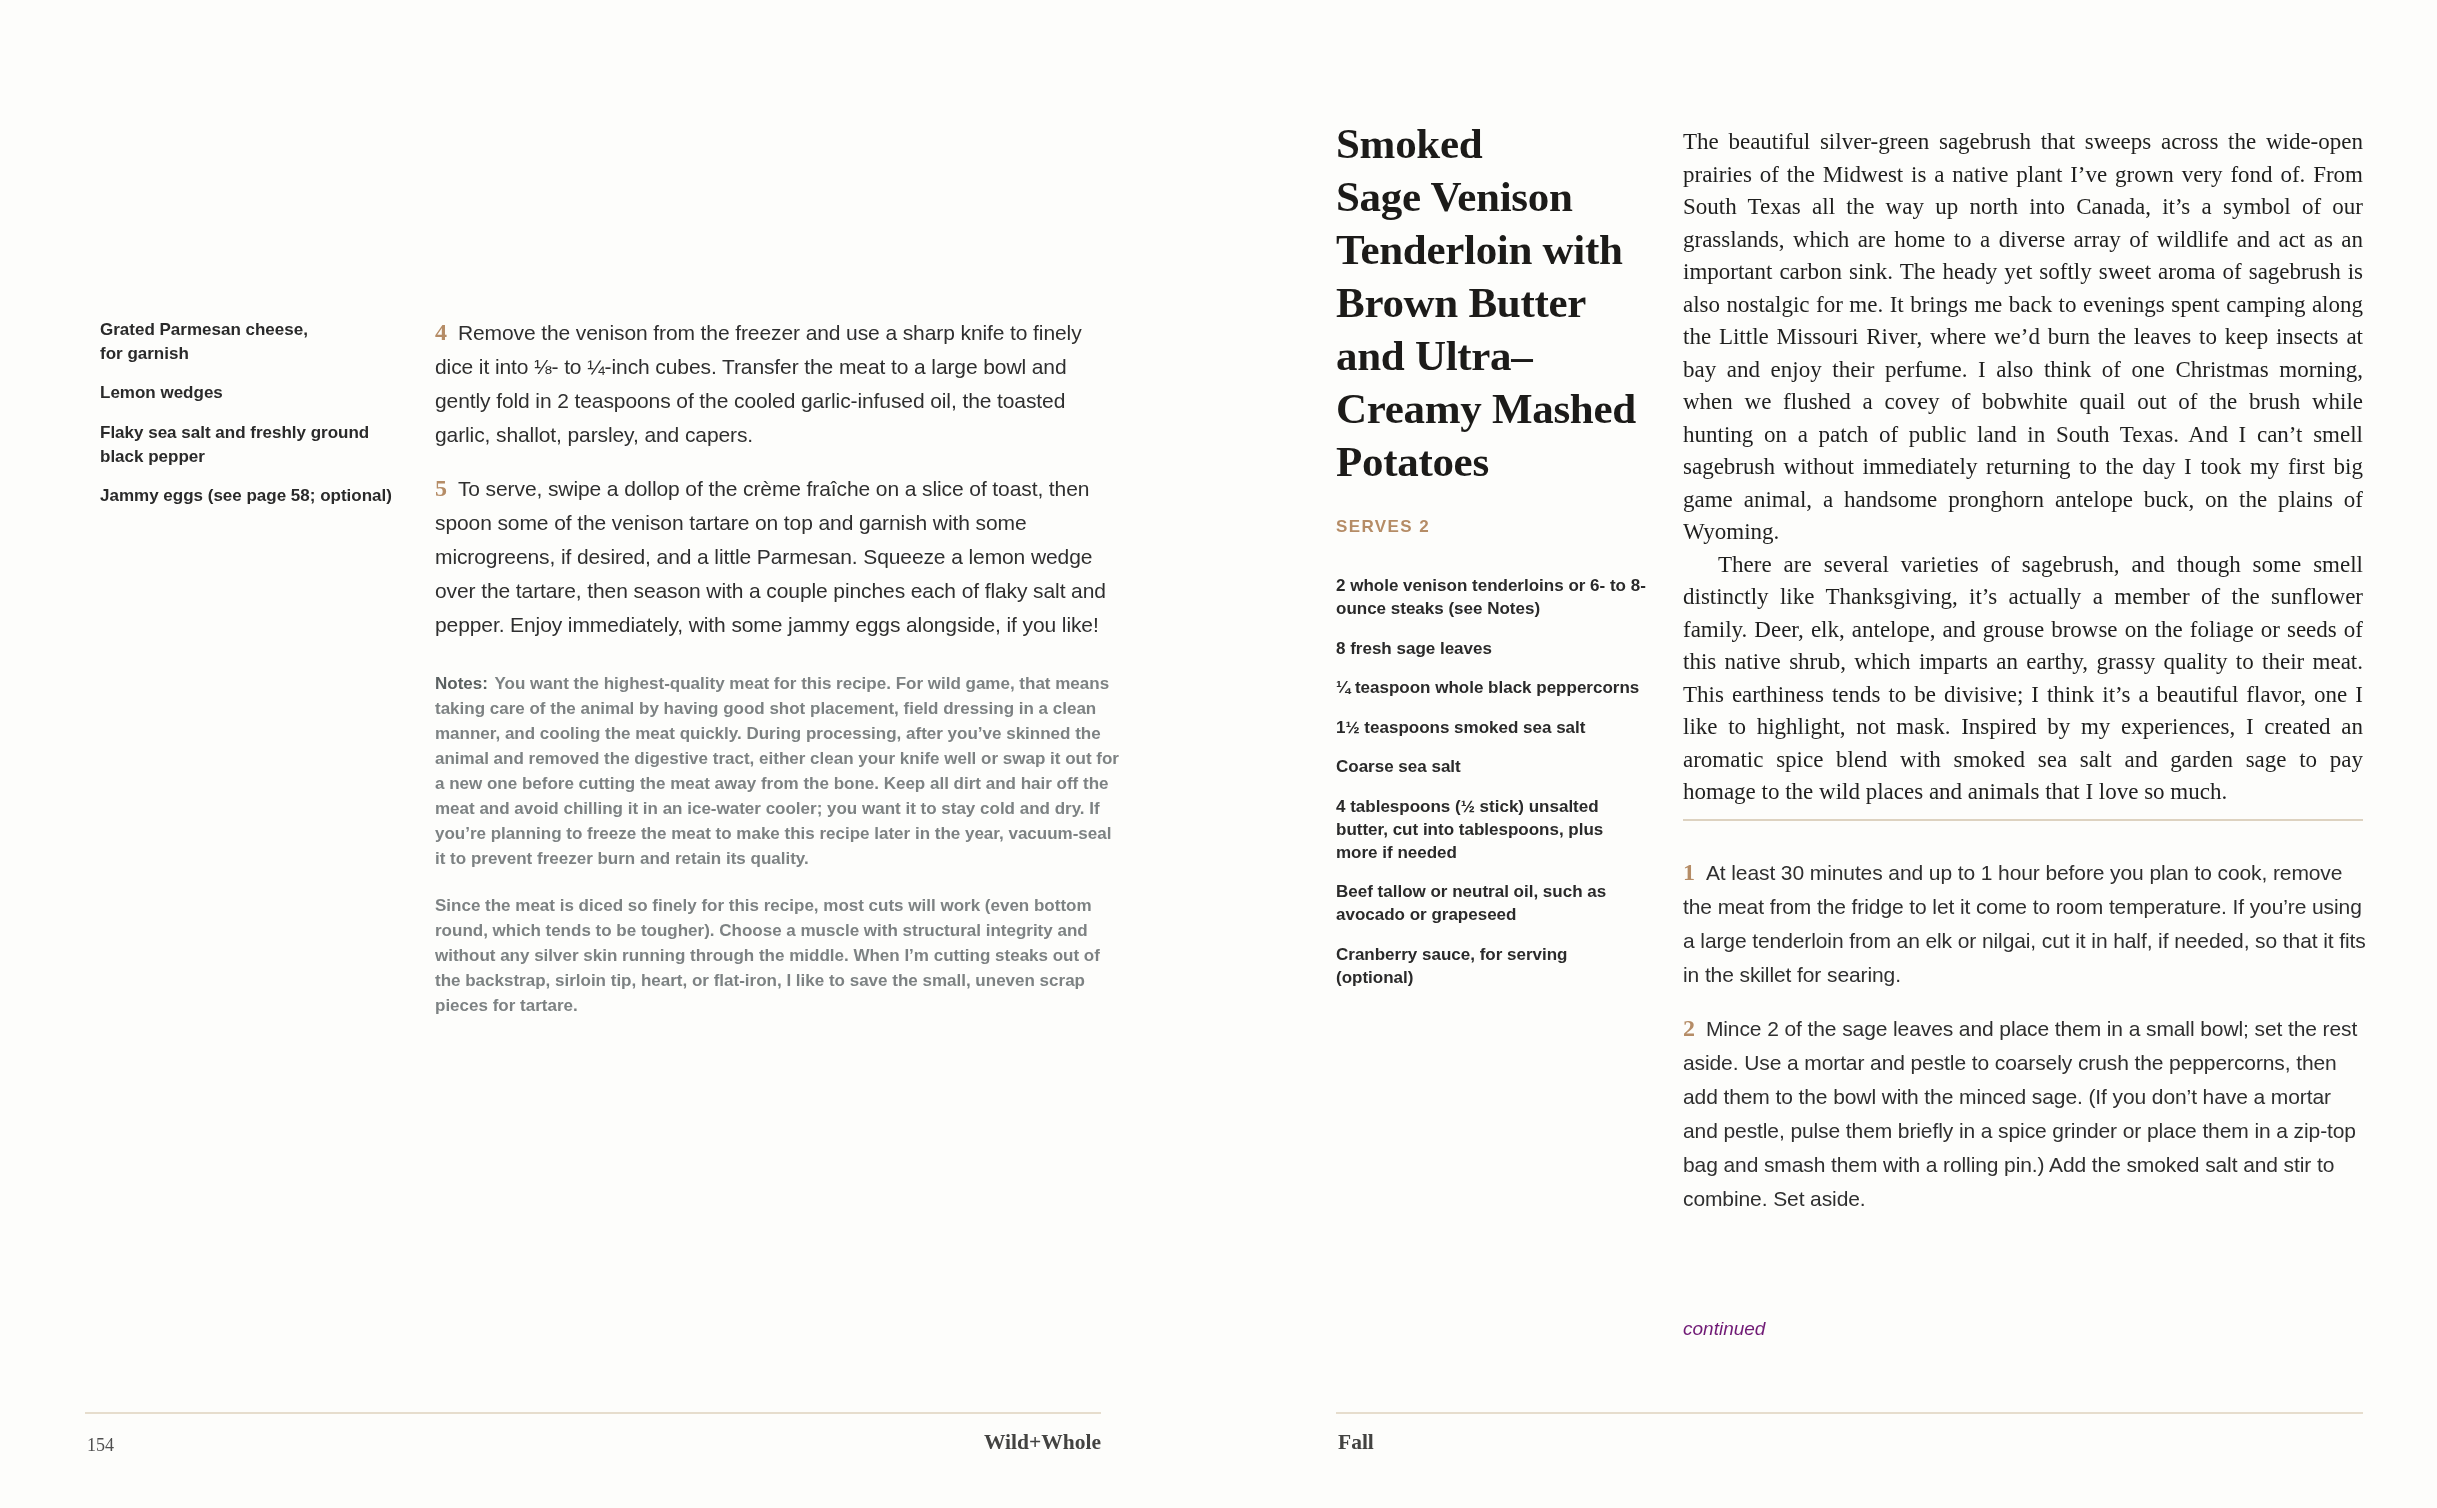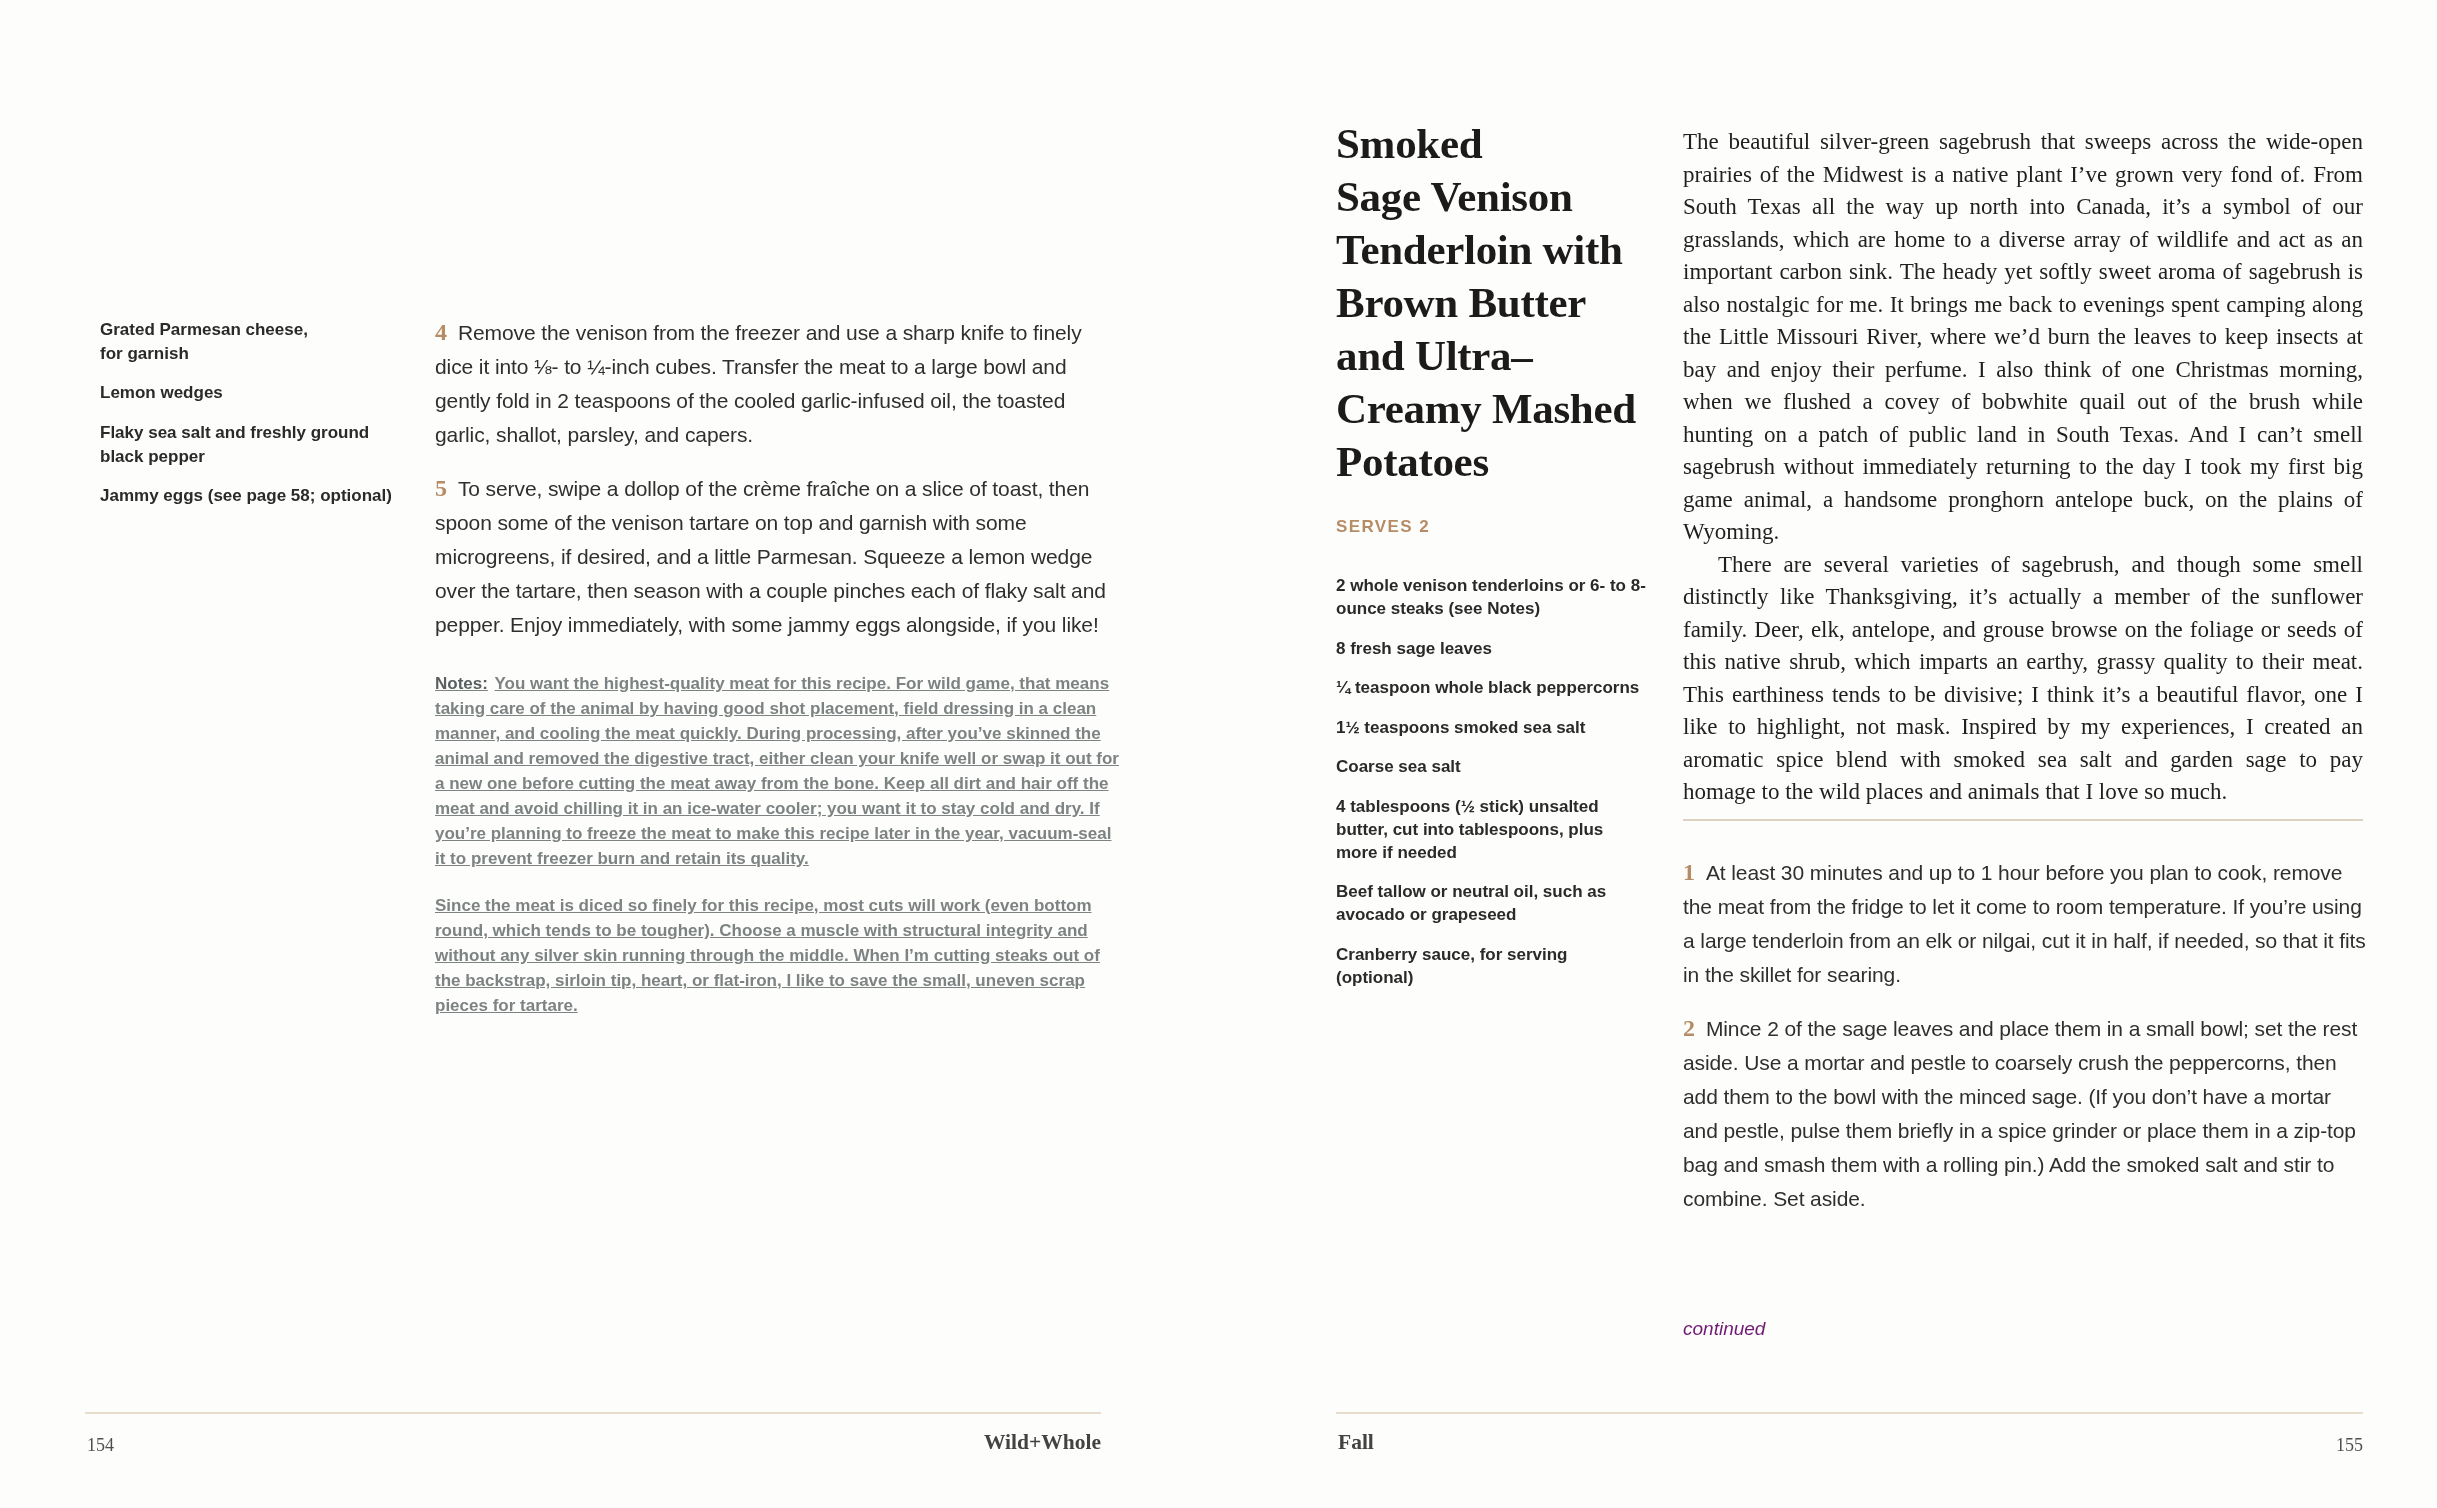--- a/index.html
+++ b/index.html
@@ -43,21 +43,20 @@
   }
 
   
   .notes-para {
     font-family: "Liberation Sans", sans-serif;
     font-weight: 700;
     font-size: 17px;
     line-height: 25px;
     color: #7d8283;
     margin: 0 0 22px 0;
-    text-decoration: underline;
   }
   .notes-label { color: #5a6061; margin-right: 6.6px; }
 
   
   .recipe-title {
     font-family: "Liberation Serif", serif;
     font-weight: 700;
     font-size: 43px;
     line-height: 53px;
     letter-spacing: -0.3px;
@@ -179,16 +178,15 @@
 
   <div class="abs steps-col" style="left:1683px; top:855px; width:683px;">
     <p class="step"><span class="step-num">1</span><span>At least 30 minutes and up to 1 hour before you plan to cook, remove the meat from the fridge to let it come to room temperature. If you’re using a large tenderloin from an elk or nilgai, cut it in half, if needed, so that it fits in the skillet for searing.</span></p>
     <p class="step"><span class="step-num">2</span><span>Mince 2 of the sage leaves and place them in a small bowl; set the rest aside. Use a mortar and pestle to coarsely crush the peppercorns, then add them to the bowl with the minced sage. (If you don’t have a mortar and pestle, pulse them briefly in a spice grinder or place them in a zip-top bag and smash them with a rolling pin.) Add the smoked salt and stir to combine. Set aside.</span></p>
   </div>
 
   <div class="abs continued" style="left:1683px; top:1318px; width:680px;">continued</div>
 
   <div class="footer-rule" style="left:1336px; top:1412px; width:1027px;"></div>
   <div class="abs footer-word" style="left:1338px; top:1430px;">Fall</div>
-  <div class="abs page-num" style="left:1336px; top:1435px; width:1027px; text-align:right;">155</div>
 
 </div>
 
 
 </body></html>

